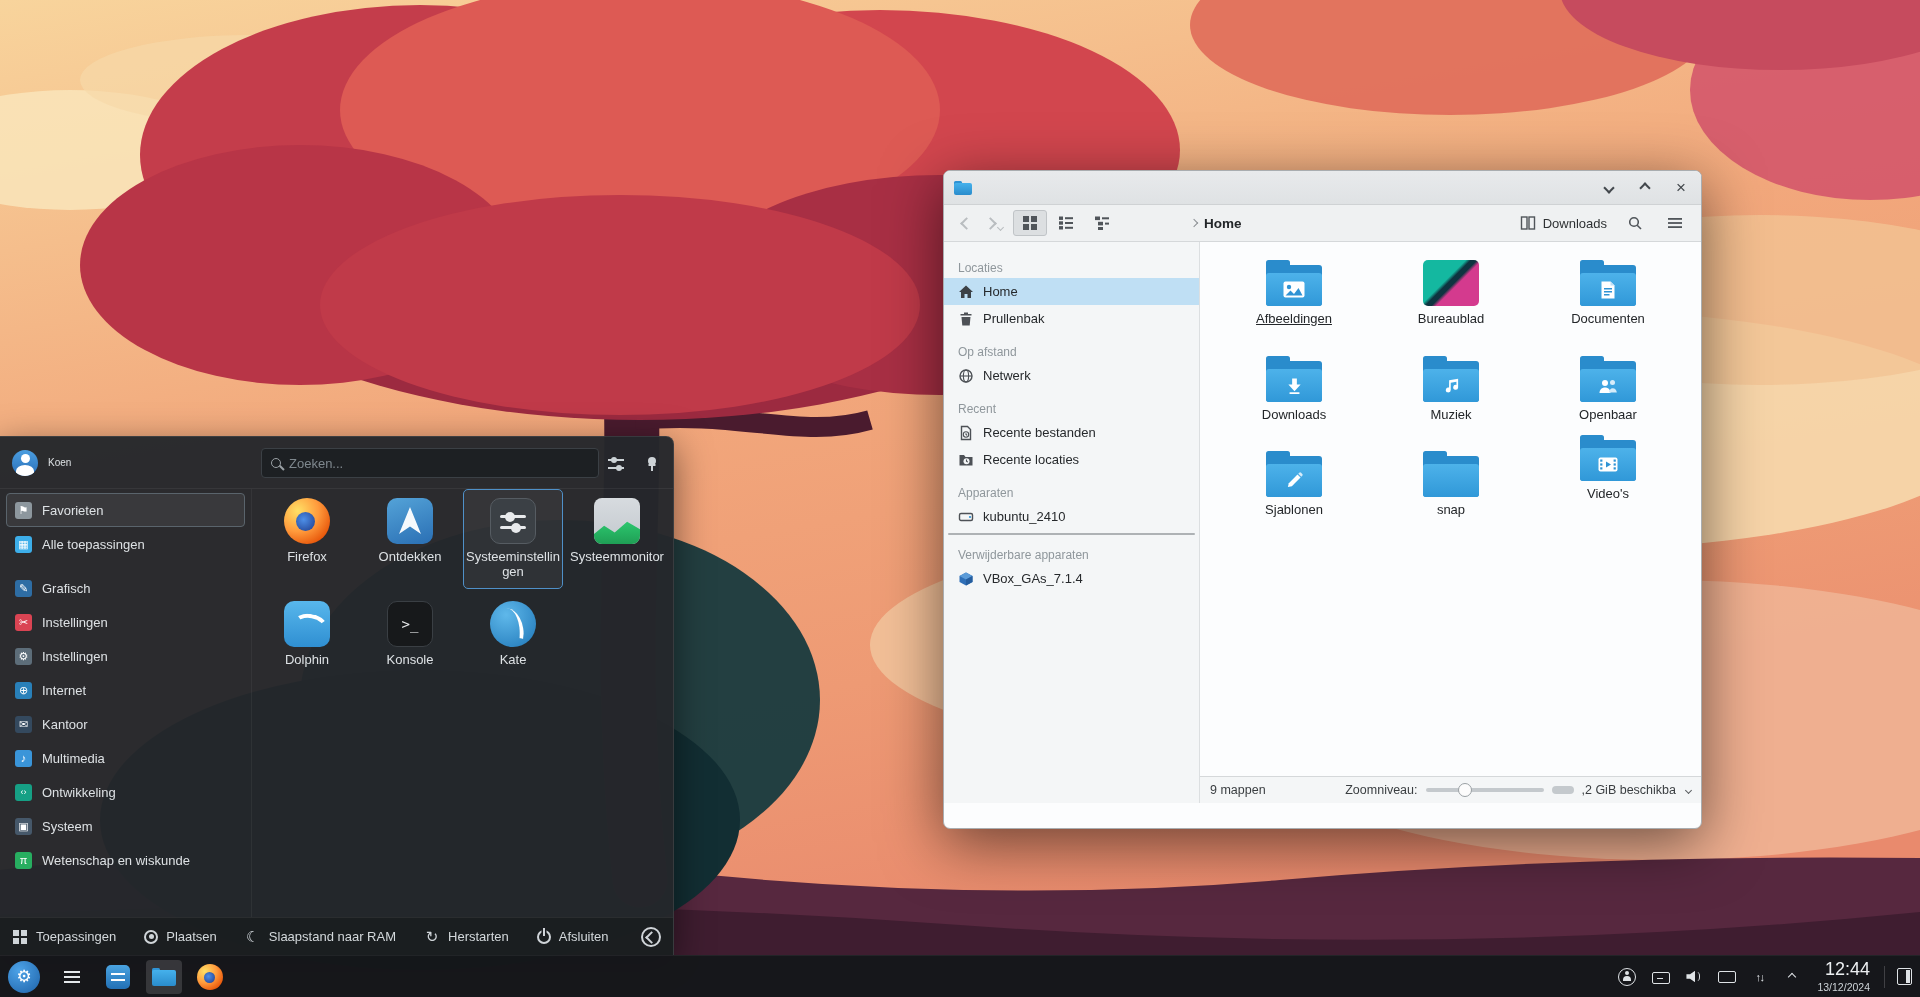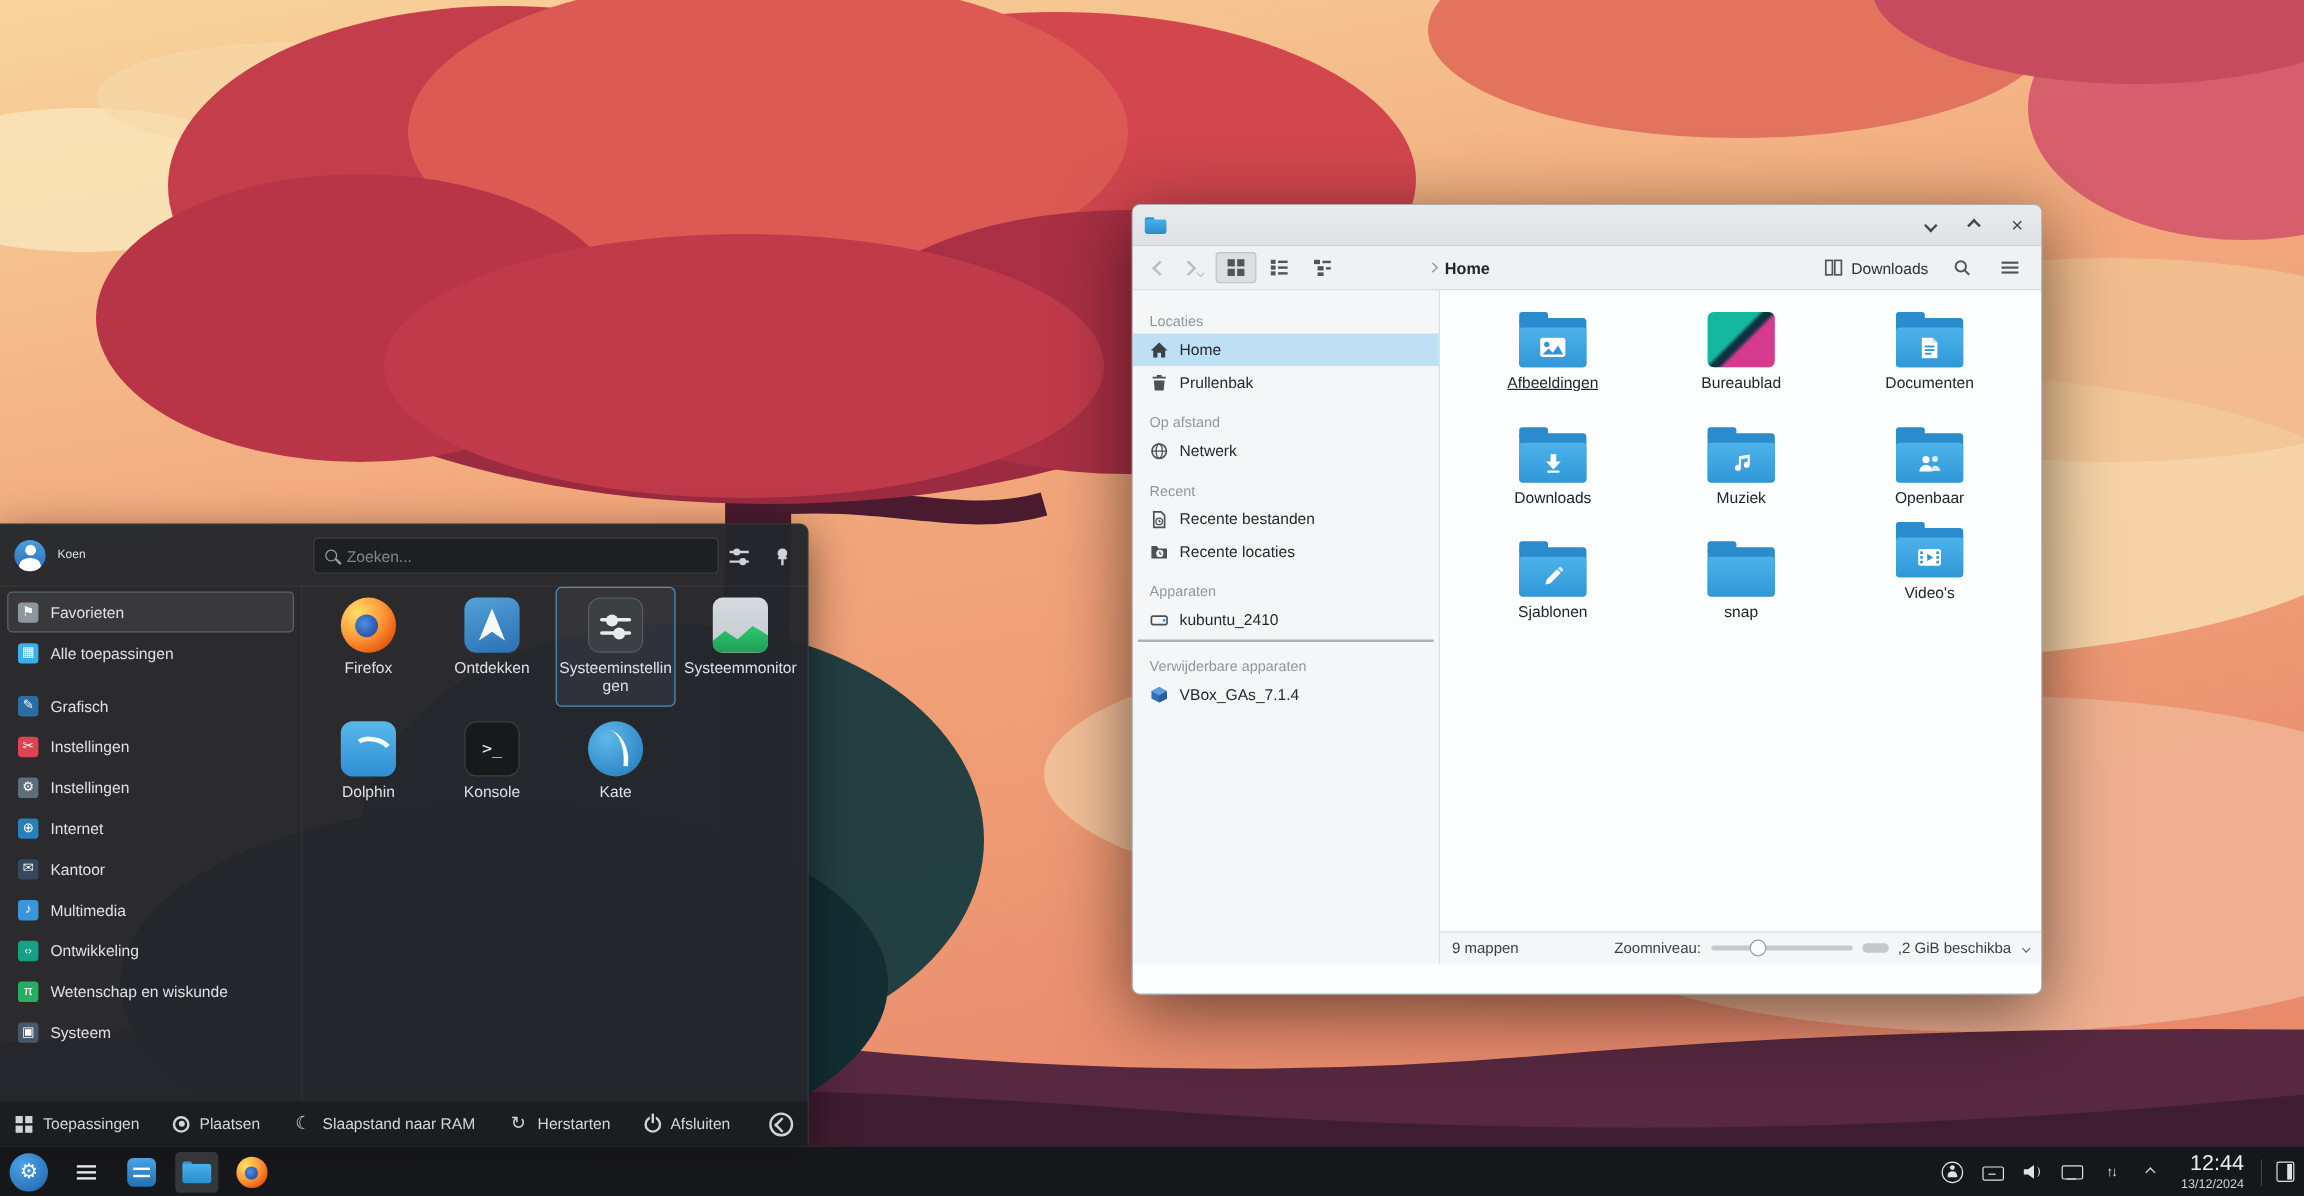--- a/index.html
+++ b/index.html
@@ -273,26 +273,26 @@
           </div>
         <div class="side-item">
             <span class="si si-multi"></span>
             <span>Multimedia</span>
           </div>
         <div class="side-item">
             <span class="si si-dev"></span>
             <span>Ontwikkeling</span>
           </div>
         <div class="side-item">
+            <span class="si si-sys"></span>
+            <span>Systeem</span>
+          </div>
+        <div class="side-item">
             <span class="si si-sci"></span>
             <span>Wetenschap en wiskunde</span>
-          </div>
-        <div class="side-item">
-            <span class="si si-sys"></span>
-            <span>Systeem</span>
           </div>
       </div>
 
       <div class="l-apps">
         <div class="app-tile" style="left:5px;top:0">
           <span class="ai ai-firefox"></span>
           <span class="alabel">Firefox</span>
         </div>
         <div class="app-tile" style="left:108px;top:0">
           <span class="ai ai-discover"></span>

